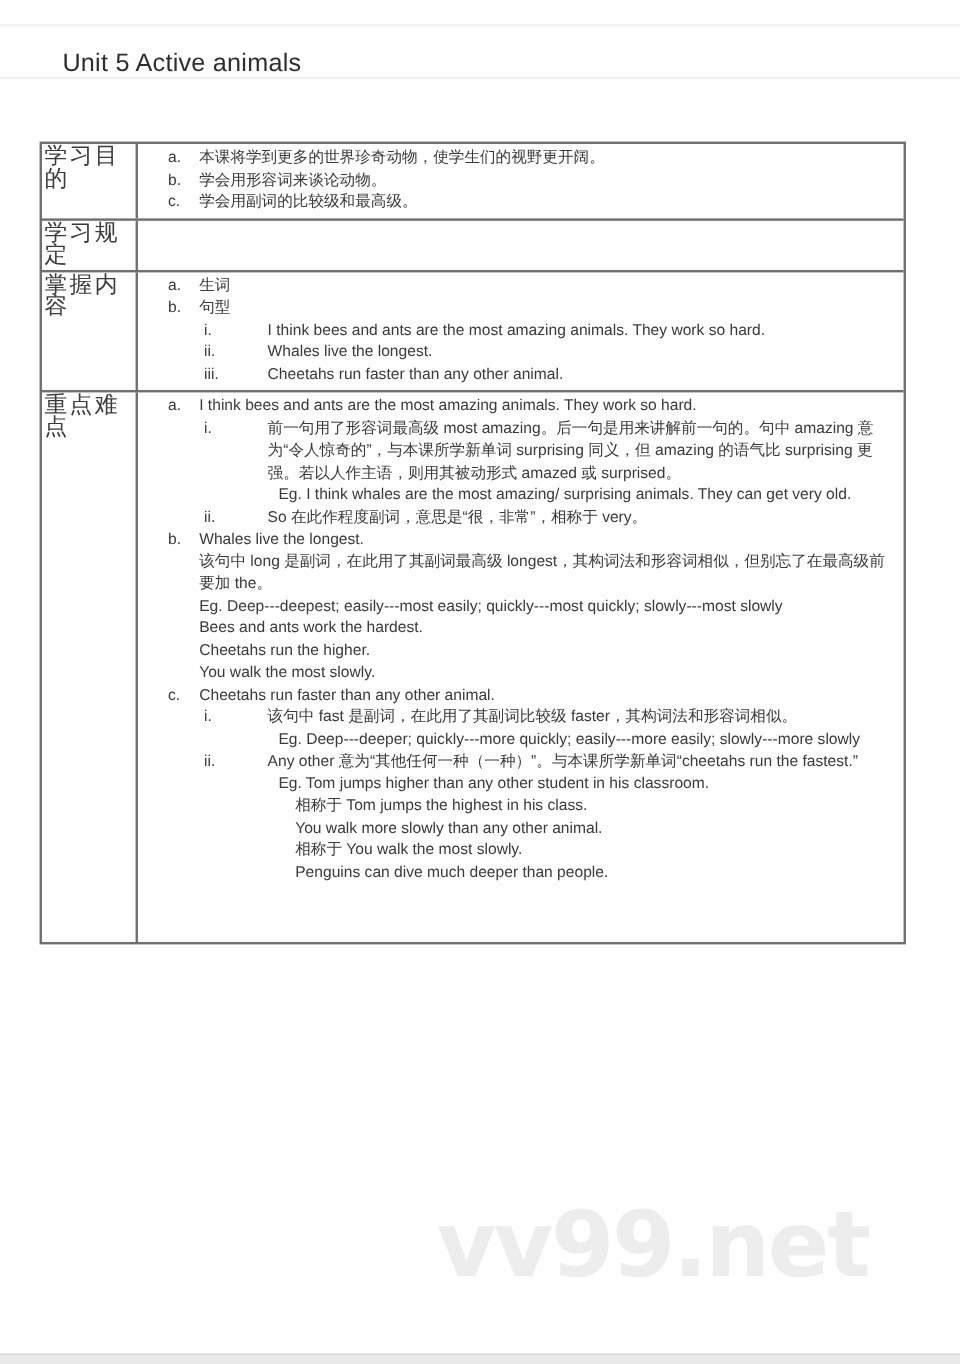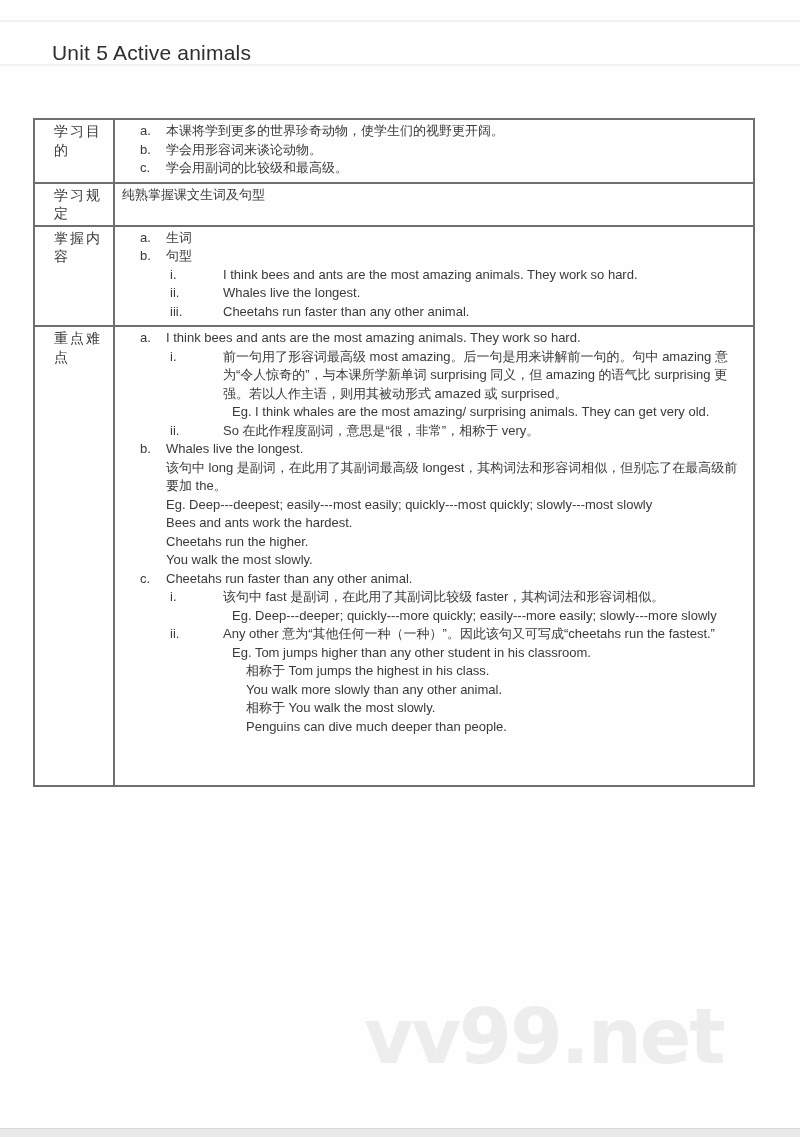--- a/index.html
+++ b/index.html
@@ -39,22 +39,22 @@
     font-size: 13px;
     line-height: 18.5px;
     color: #3a3a3a;
   }
   .trow { display: flex; }
   .trow + .trow { border-top: 2px solid #6f6f6f; }
   .tlabel {
     flex: 0 0 80px;
     width: 80px;
     border-right: 2px solid #6f6f6f;
-    padding: 2px 4px 2px 19px;
-    font-size: 14px;
+    padding: 2px 4px 2px 2px;
+    font-size: 19px;
     letter-spacing: 2px;
     box-sizing: border-box;
   }
   .tcontent {
     flex: 1;
     padding: 2px 8px 4px 7px;
     box-sizing: border-box;
   }
   .r0 .tcontent { min-height: 55px; }
   .r1 .tcontent { min-height: 18px; }
@@ -111,25 +111,20 @@
             <span class="ltext">学会用形容词来谈论动物。</span>
           </div>
           <div class="line l1">
             <span class="marker">c.</span>
             <span class="ltext">学会用副词的比较级和最高级。</span>
           </div>
         </div>
       </div>
       <div class="trow r1">
         <div class="tlabel">学习规定</div>
-        <div class="tcontent">
-          <div class="line l0">
-            <span class="ltext">纯熟掌握课文生词及句型</span>
-          </div>
-        </div>
       </div>
       <div class="trow r2">
         <div class="tlabel">掌握内容</div>
         <div class="tcontent">
           <div class="line l1">
             <span class="marker">a.</span>
             <span class="ltext">生词</span>
           </div>
           <div class="line l1">
             <span class="marker">b.</span>
@@ -192,21 +187,21 @@
           </div>
           <div class="line l2">
             <span class="marker">i.</span>
             <span class="ltext">该句中 fast 是副词，在此用了其副词比较级 faster，其构词法和形容词相似。</span>
           </div>
           <div class="line l3">
             <span class="ltext">Eg. Deep---deeper; quickly---more quickly; easily---more easily; slowly---more slowly</span>
           </div>
           <div class="line l2">
             <span class="marker">ii.</span>
-            <span class="ltext">Any other 意为“其他任何一种（一种）”。因此该句又可写成“cheetahs run the fastest.”</span>
+            <span class="ltext">Any other 意为“其他任何一种（一种）”。与本课所学新单词“cheetahs run the fastest.”</span>
           </div>
           <div class="line l3">
             <span class="ltext">Eg. Tom jumps higher than any other student in his classroom.</span>
           </div>
           <div class="line l4">
             <span class="ltext">相称于 Tom jumps the highest in his class.</span>
           </div>
           <div class="line l4">
             <span class="ltext">You walk more slowly than any other animal.</span>
           </div>

